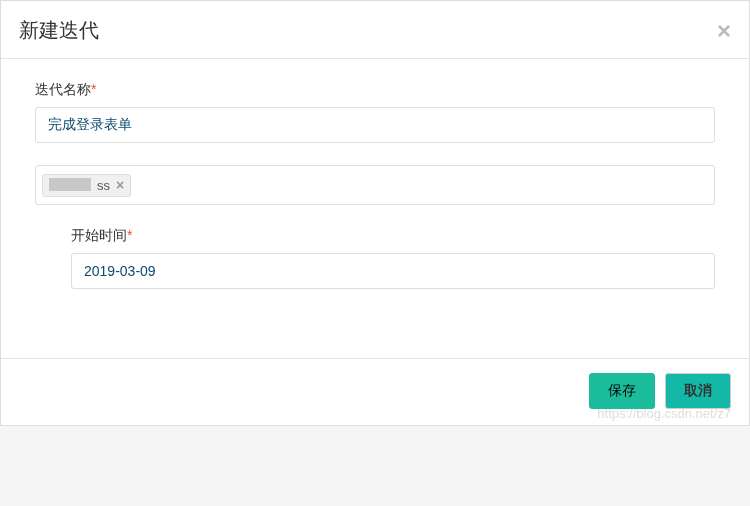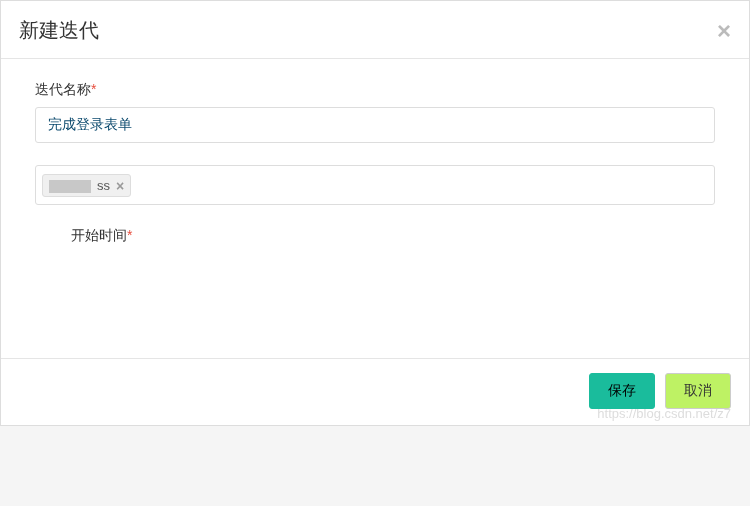--- a/index.html
+++ b/index.html
@@ -76,21 +76,21 @@
       padding: 4px 6px;
       border: 1px solid #ddd;
       border-radius: 3px;
       background: #fff;
       display: flex;
       align-items: center;
       gap: 4px;
     }
     .tag {
       display: inline-flex;
-      align-items: flex-end;
+      align-items: flex-start;
       background: #f0f0f0;
       border: 1px solid #ddd;
       border-radius: 3px;
       padding: 3px 6px;
       font-size: 13px;
       color: #555;
       gap: 6px;
     }
     .tag-blur {
       display: inline-block;
@@ -130,23 +130,24 @@
       border-radius: 3px;
       cursor: pointer;
       border: 1px solid transparent;
     }
     .btn-primary {
       background: #1abc9c;
       color: #000000;
       border-color: #1abc9c;
     }
     .btn-default {
-      background: #bef264;
+      background: #14b8a6;
       color: #333;
       border-color: #ccc;
+      font-weight: bold;
     }
     .watermark {
       position: absolute;
       bottom: 4px;
       right: 18px;
       font-size: 13px;
       color: #ddd;
       pointer-events: none;
     }
   </style>
@@ -176,20 +177,21 @@
           <span class="tag-remove">×</span>
         </span>
       </div>
     </div>
 
     <div class="form-row">
       <div class="form-col form-group">
         <label class="form-label">
           <span>开始时间</span><span class="required">*</span>
         </label>
+        <input type="text" class="form-input" value="2019-03-09" style="">
       </div>
     </div>
 
   </div>
 
   <div class="modal-footer">
     <button class="btn btn-primary">保存</button>
     <button class="btn btn-default">取消</button>
   </div>
 

